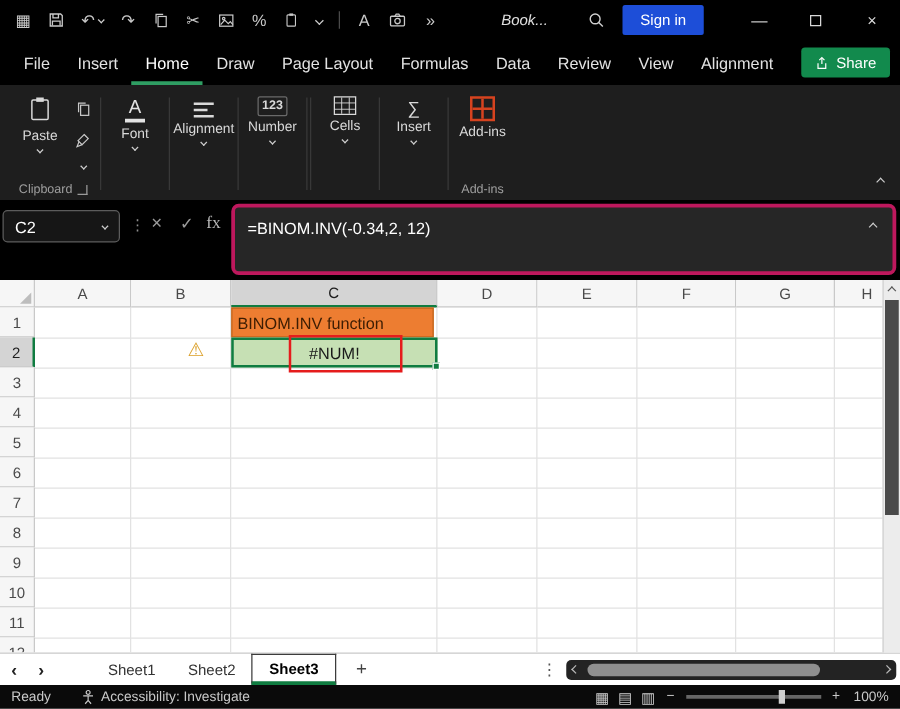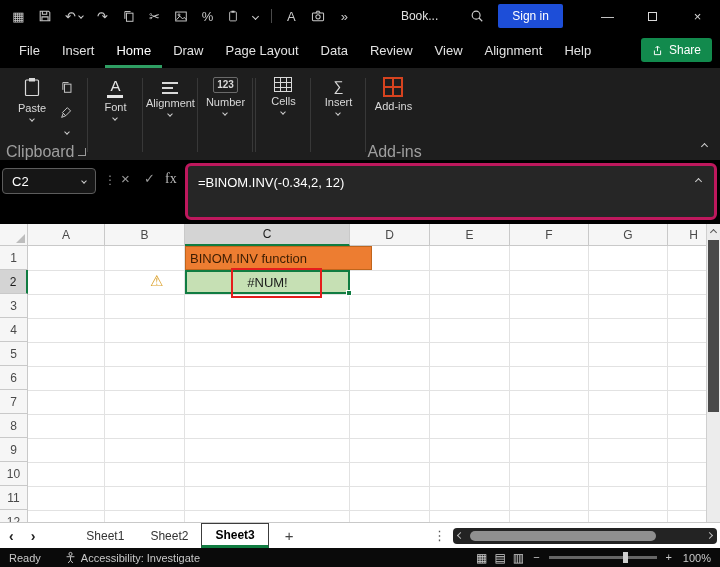--- a/index.html
+++ b/index.html
@@ -6,39 +6,39 @@
   html,body { width:720px; height:567px; }
   body { position:relative; font-family:"Liberation Sans",sans-serif; background:#fff; overflow:hidden; }
 
   
   .titlebar { position:absolute; top:0; left:0; right:0; height:32px; background:#000; display:flex; align-items:center; color:#c9c9c9; }
   .tb-icons { display:flex; align-items:center; gap:13px; padding-left:12px; }
   .tbi { display:inline-flex; align-items:center; justify-content:center; min-width:13px; height:16px; font-size:13px; color:#c9c9c9; }
   .tbi svg { display:block; }
   .undo-wrap { gap:3px; }
   .tb-divider { width:1px; height:14px; background:#4a4a4a; display:inline-block; }
-  .doc-name { font-size:12px; color:#e0e0e0; margin-left:50px; }
+  .doc-name { font-size:12px; color:#e0e0e0; margin-left:50px;font-style:italic; }
   .tb-search { margin-left:32px; }
   .signin { margin-left:14px; background:#1d4ed8; color:#fff; border:none; font-size:12px; padding:5px 14px; border-radius:2px; font-family:inherit; }
   .win-controls { margin-left:auto; display:flex; height:32px; }
   .wc { width:45px; display:flex; align-items:center; justify-content:center; color:#d8d8d8; font-size:13px; }
   .maxbox { width:9px; height:9px; border:1px solid #d8d8d8; display:inline-block; }
 
   
   .menubar { position:absolute; top:32px; left:0; right:0; height:36px; background:#000; display:flex; align-items:stretch; padding-left:8px; }
   .mtab { display:flex; align-items:center; padding:0 11px; font-size:13px; color:#e2e2e2; border-top:3px solid transparent; border-bottom:3px solid transparent; }
   .mtab.active { color:#fff; border-bottom-color:#2f9e63; }
   .share { position:absolute; right:8px; top:6px; height:24px; display:flex; align-items:center; gap:6px; background:#128a4d; border:none; border-radius:3px; color:#fff; font-size:12px; padding:0 11px; font-family:inherit; }
 
   
   .ribbon { position:absolute; top:68px; left:0; right:0; height:92px; background:#1e1e1e; display:flex; align-items:stretch; padding:2px 6px 0 6px; }
   .grp { display:flex; flex-direction:column; }
   .grp-content { flex:1; display:flex; align-items:flex-start; }
   .grp-content.col { flex-direction:column; justify-content:center; gap:1px; }
-  .grp-label { height:17px; display:flex; align-items:center; justify-content:center; gap:4px; font-size:16px; color:#9f9f9f; }
+  .grp-label { height:17px; display:flex; align-items:center; justify-content:center; gap:4px; font-size:10px; color:#9f9f9f; }
   .bigbtn { width:52px; display:flex; flex-direction:column; align-items:center; padding-top:7px; gap:3px; color:#d9d9d9; font-size:11px; text-align:center; }
   .blabel { line-height:1.1; }
   .vsep { width:1px; background:#383838; margin:8px 1px; }
   .minicol { display:flex; flex-direction:column; align-items:center; gap:7px; padding:10px 6px 0 2px; }
   .font-icon { font-size:15px; line-height:1; color:#e3e3e3; border-bottom:3px solid #e3e3e3; padding:1px 3px 2px; }
   .align-icon { display:flex; flex-direction:column; gap:3px; padding-top:5px; }
   .align-icon i { display:block; height:2px; background:#d9d9d9; }
   .align-icon i:nth-child(1){ width:16px; } .align-icon i:nth-child(2){ width:11px; } .align-icon i:nth-child(3){ width:16px; }
   .num-icon { font-size:10px; font-weight:bold; color:#d9d9d9; border:1px solid #6a6a6a; border-radius:2px; padding:2px 3px; line-height:1; }
   .style-row { display:flex; align-items:center; gap:6px; font-size:11px; color:#d9d9d9; height:19px; padding:0 5px; }
@@ -80,21 +80,21 @@
   .rh.sel-hdr { border-right:2px solid #107C41; }
   .ch-corner{ left:0; width:28px; } .ch-a{ left:28px; width:77px; } .ch-b{ left:105px; width:80px; }
   .ch-c{ left:185px; width:165px; } .ch-d{ left:350px; width:80px; } .ch-e{ left:430px; width:80px; }
   .ch-f{ left:510px; width:79px; } .ch-g{ left:589px; width:79px; } .ch-h{ left:668px; width:52px; }
   .ch-corner::after { content:""; position:absolute; right:2px; bottom:2px; border-left:9px solid transparent; border-bottom:9px solid #bdbdbd; }
   .rh-1{top:22px}.rh-2{top:46px}.rh-3{top:70px}.rh-4{top:94px}.rh-5{top:118px}.rh-6{top:142px}
   .rh-7{top:166px}.rh-8{top:190px}.rh-9{top:214px}.rh-10{top:238px}.rh-11{top:262px}.rh-12{top:286px}
   .gv { position:absolute; top:22px; bottom:0; width:1px; background:#e2e2e2; }
   .gh { position:absolute; left:28px; right:0; height:1px; background:#e2e2e2; }
 
-  .cell-c1 { position:absolute; left:185px; top:22px; width:187px; height:24px; background:#ED7D31; border:1px solid #c0651c; color:#3c1d03; font-size:13px; display:flex; align-items:center; padding-left:4px; z-index:2; }
+  .cell-c1 { position:absolute; left:185px; top:22px; width:162px; height:24px; background:#ED7D31; border:1px solid #c0651c; color:#3c1d03; font-size:13px; display:flex; align-items:center; padding-left:4px; z-index:2; }
   .cell-c2 { position:absolute; left:185px; top:46px; width:165px; height:24px; background:#C6E0B4; border:2px solid #107C41; z-index:3; display:flex; align-items:center; justify-content:center; font-size:13px; color:#1a1a1a; }
   .fill-handle { position:absolute; right:-4px; bottom:-4px; width:6px; height:6px; background:#107C41; border:1px solid #fff; }
   .redbox { position:absolute; left:231px; top:44px; width:91px; height:30px; border:2px solid #e51c1c; z-index:6; }
   .warn { position:absolute; left:150px; top:49px; font-size:15px; color:#dba02a; line-height:1; z-index:5; }
 
   .vscroll { position:absolute; top:224px; right:0; width:14px; height:298px; background:#ececec; border-left:1px solid #cfcfcf; z-index:9; }
   .vscroll .varrow { position:absolute; top:6px; left:4px; }
   .vthumb { position:absolute; top:16px; left:1px; right:1px; height:172px; background:#4a4a4a; }
 
   
@@ -188,20 +188,21 @@
     <span class="wc">×</span>
   </div>
 </header>
 
 <nav class="menubar">
   <span class="mtab">File</span>
   <span class="mtab">Insert</span>
   <span class="mtab active">Home</span>
   <span class="mtab">Draw</span>
   <span class="mtab">Page Layout</span>
+  <span class="mtab">Formulas</span>
   <span class="mtab">Data</span>
   <span class="mtab">Review</span>
   <span class="mtab">View</span>
   <span class="mtab">Alignment</span>
   <span class="mtab">Help</span>
   <button class="share">
     <svg width="11" height="11" viewBox="0 0 16 16" fill="none" stroke="#fff" stroke-width="1.4">
         <path d="M8 9V2"></path>
         <path d="M5 4.5L8 1.5l3 3"></path>
         <path d="M3.5 8v6h9V8"></path>

